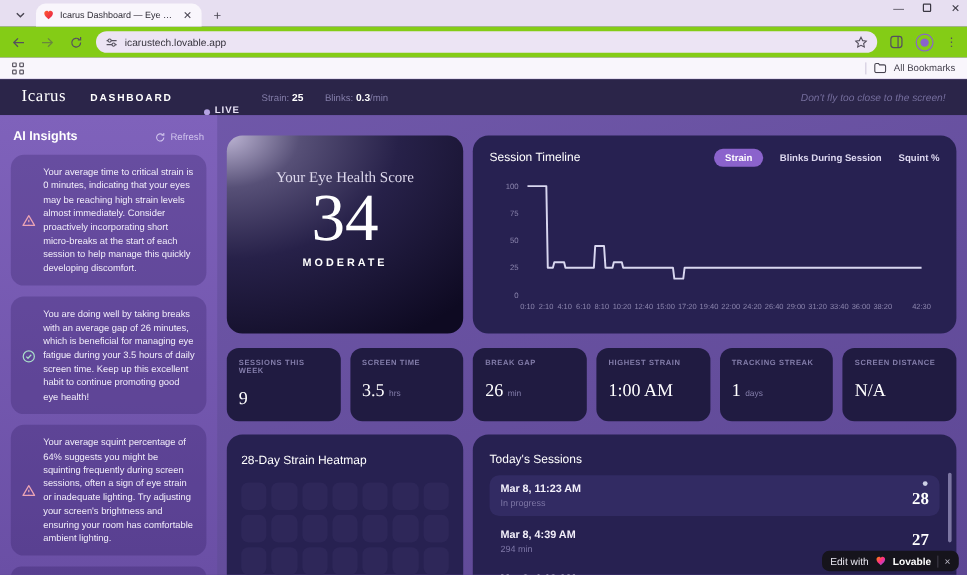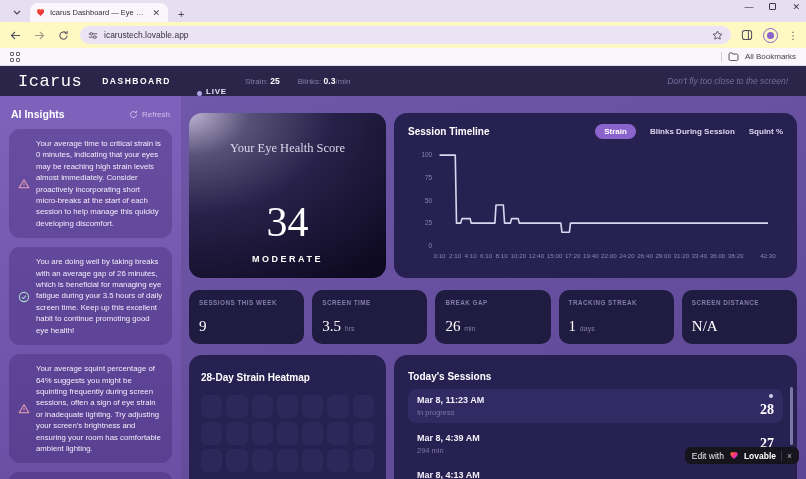--- a/index.html
+++ b/index.html
@@ -14,21 +14,21 @@
   .tab { width:138px; height:19px; background:#f9f6fc; border-radius:8px 8px 0 0; display:flex;
     align-items:center; padding:0 6px; gap:5px; }
   .tab-title { font-size:7.5px; color:#2f2c36; white-space:nowrap; overflow:hidden;
     text-overflow:ellipsis; flex:1; }
   .tab-close { font-size:9px; color:#4a4653; padding:0 2px; }
   .newtab { font-size:11px; color:#4a4653; margin:0 0 2px 10px; }
   .win-controls { position:absolute; right:6px; top:3px; display:flex; gap:16px; align-items:center; }
   .win-controls span { color:#3a3742; font-size:9px; line-height:9px; }
   .win-max { width:7px; height:7px; border:1px solid #3a3742; border-radius:1px; display:inline-block; }
 
-  .toolbar { height:26px; background:#fef9c3; display:flex; align-items:center; padding:0 8px; gap:10px; }
+  .toolbar { height:26px; background:#84cc16; display:flex; align-items:center; padding:0 8px; gap:10px; }
   .nav-ic { color:#55505e; font-size:11px; width:14px; text-align:center; }
   .nav-ic svg { display:block; margin:auto; }
   .urlbar { flex:1; height:18px; background:#ece4f4; border-radius:9px; display:flex;
     align-items:center; padding:0 8px; gap:6px; }
   .url-text { font-size:8.5px; color:#35323c; flex:1; }
   .tb-right { display:flex; align-items:center; gap:10px; }
   .avatar { width:15px; height:15px; border-radius:50%; border:1.5px solid #8a63cc;
     display:flex; align-items:center; justify-content:center; }
   .avatar i { width:7px; height:7px; border-radius:50%; background:#8a63cc; display:block; }
   .menu-dots { color:#55505e; font-size:10px; letter-spacing:0; }
@@ -36,21 +36,21 @@
   .bookmarksbar { height:18px; background:#f9f6fc; border-bottom:1px solid #e3dbee;
     display:flex; align-items:center; padding:0 10px; }
   .grid-ic { display:grid; grid-template-columns:4px 4px; grid-gap:2px; }
   .grid-ic i { width:4px; height:4px; border:1px solid #5f5a66; border-radius:1px; }
   .bm-right { margin-left:auto; display:flex; align-items:center; gap:6px; }
   .bm-divider { width:1px; height:10px; background:#d4ccdf; }
   .bm-label { font-size:8px; color:#46424f; }
 
   
   .appbar { height:30px; background:#2b2549; display:flex; align-items:center; padding:0 18px; }
-  .logo { font-family:Liberation Mono, monospace; font-size:17px; color:#fff; letter-spacing:.5px; }
+  .logo { font-family:Liberation Serif, serif; font-size:14px; color:#fff; letter-spacing:.5px; }
   .nav-dash { font-size:8.5px; font-weight:bold; letter-spacing:1.5px; color:#fff; margin-left:20px; }
   .live { display:flex; align-items:flex-end; gap:4px; margin-left:26px;margin-top:20px; }
   .live-dot { width:5px; height:5px; border-radius:50%; background:#b5a3e3; }
   .live-label { font-size:8px; font-weight:bold; color:#e9e3f7; letter-spacing:.8px; }
   .metric { margin-left:18px; font-size:8px; color:#837da8; }
   .metric b { color:#fff; font-size:8.5px; }
   .tagline { margin-left:auto; font-size:8.5px; font-style:italic; color:#746d9c; }
 
   
   .main { display:flex; height:383px; background:linear-gradient(160deg,#7159ab,#5d4794); }
@@ -66,26 +66,26 @@
 
   .content { flex:1; padding:17px 9px 0 8px; display:flex; flex-direction:column; }
   .row1 { display:flex; gap:8px; height:165px; }
   .row2 { display:flex; gap:8px; margin-top:12px; height:61px; }
   .row3 { display:flex; gap:8px; margin-top:11px; height:150px; }
 
   .score-card { width:197px; border-radius:13px; padding:28px 10px;
     background:radial-gradient(140% 120% at 0% 0%, #bdb5d4 0%, #575077 22%, #272149 52%, #0e0a22 100%);
     display:flex; flex-direction:column; align-items:center; text-align:center; }
   .score-title { font-family:"Liberation Serif", serif; font-size:12.5px; color:#ddd8ec; }
-  .score-value { font-family:"Liberation Serif", serif; font-size:42px; color:#fff; line-height:52px;margin-top:40px; }
+  .score-value { font-family:"Liberation Serif", serif; font-size:56px; color:#fff; line-height:52px; }
   .score-status { font-size:9px; font-weight:bold; letter-spacing:2.5px; color:#fff; margin-top:6px; }
 
   .timeline-card { flex:1; background:#272151; border-radius:13px; padding:11px 14px 6px 14px; }
   .tl-head { display:flex; align-items:center; justify-content:space-between; }
-  .card-title { font-size:10px; font-weight:bold; color:#fff; }
+  .card-title { font-size:10px; font-weight:normal; color:#fff; }
   .tl-tabs { display:flex; align-items:center; gap:14px; }
   .tl-tab { font-size:8px; color:#ddd8f0; font-weight:bold; }
   .tl-tab.active { background:#8b63cc; color:#fff; border-radius:999px; padding:3px 9px; }
 
   .stat-card { flex:1; background:#201b41; border-radius:10px; padding:9px 10px; }
   .stat-label { font-size:6.3px; letter-spacing:.5px; color:#837daa; font-weight:bold; }
   .stat-value { font-family:"Liberation Serif", serif; font-size:15px; color:#fff; margin-top:12px; }
   .stat-unit { font-family:"Liberation Sans", sans-serif; font-size:7px; color:#837daa; }
 
   .heatmap-card { width:197px; background:#272151; border-radius:13px; padding:12px; }
@@ -97,21 +97,21 @@
   .session-row.active { background:#322b63;align-items:center; }
   .sr-left { flex:1; }
   .sr-time { font-size:9px; font-weight:bold; color:#f2effa; }
   .sr-detail { font-size:7.5px; color:#7d76a6; margin-top:3px; min-height:8px; }
   .sr-right { text-align:right; }
   .sr-dot { width:4px; height:4px; border-radius:50%; background:#ced1e6; margin:0 1px 4px auto; }
   .sr-value { font-size:14px; font-weight:bold; color:#fff;font-family:Liberation Serif, serif; }
   .scroll-thumb { position:absolute; right:4px; top:32px; width:3px; height:58px;
     background:#9a93bd; border-radius:2px; opacity:.75; }
 
-  .lovable-badge { position:absolute; right:7px; bottom:15px; background:#16141c; border-radius:6px;
+  .lovable-badge { position:absolute; right:7px; bottom:3px; background:#16141c; border-radius:6px;
     height:17px; display:flex; align-items:center; padding:0 7px; gap:5px; }
   .lb-text { font-size:8.5px; color:#e9e7f0; }
   .lb-brand { font-size:8.5px; font-weight:bold; color:#fff; }
   .lb-div { width:1px; height:10px; background:#3a3744; }
   .lb-close { font-size:8.5px; color:#b8b5c2; }
 
   svg { display:block; }
 </style>
 </head>
 <body>
@@ -313,20 +313,24 @@
           </div>
           <div class="stat-card">
             <div class="stat-label">SCREEN TIME</div>
     <div class="stat-value"><span>3.5</span> <span class="stat-unit">hrs</span></div>
           </div>
           <div class="stat-card">
             <div class="stat-label">BREAK GAP</div>
     <div class="stat-value"><span>26</span> <span class="stat-unit">min</span></div>
           </div>
           <div class="stat-card">
+            <div class="stat-label">HIGHEST STRAIN</div>
+    <div class="stat-value"><span>1:00 AM</span> <span class="stat-unit"></span></div>
+          </div>
+          <div class="stat-card">
             <div class="stat-label">TRACKING STREAK</div>
     <div class="stat-value"><span>1</span> <span class="stat-unit">days</span></div>
           </div>
           <div class="stat-card">
             <div class="stat-label">SCREEN DISTANCE</div>
     <div class="stat-value"><span>N/A</span> <span class="stat-unit"></span></div>
           </div>
         </div>
 
       <div class="row3">

